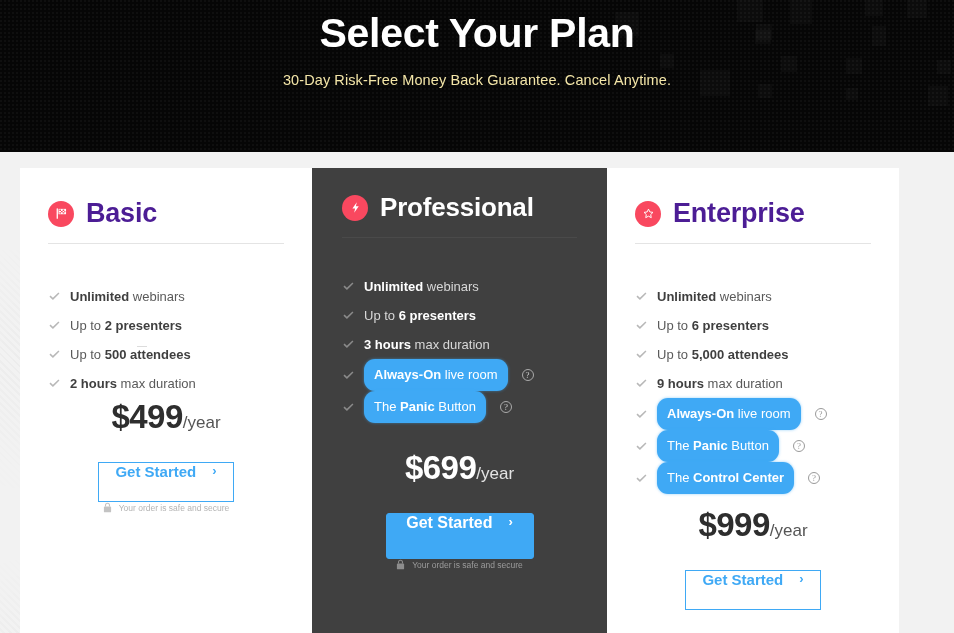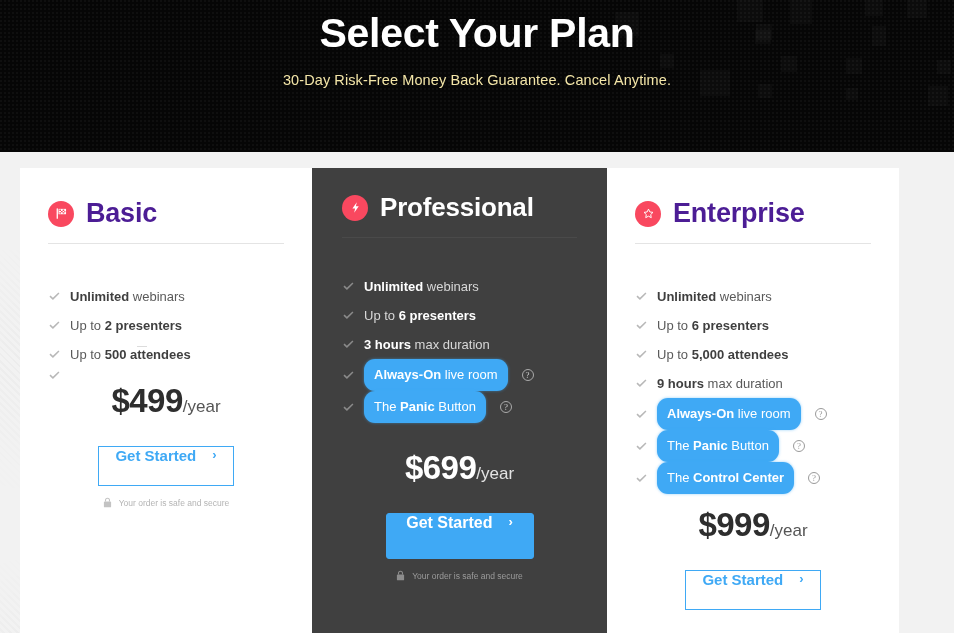--- a/index.html
+++ b/index.html
@@ -187,21 +187,20 @@
   .cta-pro {
     width: 148px; height: 46px;
     background: #3fa9f5; border-color: #3fa9f5; color: #ffffff;
     border-radius: 3px;
     font-size: 16px;
   }
   .cta .chev { font-size: 13px; font-weight: bold; }
 
   .secure {
     display: flex; align-items: center; justify-content: center; gap: 7px;
-    margin-top: 11px;
     font-size: 8.5px; color: #b4b4b4;
   }
   .card-pro .secure { color: #9b9b9b; }
   .lock { width: 9px; height: 11px; flex: none; }
 </style>
 </head>
 <body>
 
 <div class="page">
 
@@ -263,20 +262,21 @@
           <li class="feature">
             <svg class="check" viewBox="0 0 16 16" fill="currentColor">
               <path d="M6.1 12.4L1.8 8.3l1.3-1.4 2.9 2.7 6.8-6.6 1.3 1.4z"></path>
             </svg>
             <span><span>Up to </span><b>500 attendees</b></span>
           </li>
           <li class="feature">
             <svg class="check" viewBox="0 0 16 16" fill="currentColor">
               <path d="M6.1 12.4L1.8 8.3l1.3-1.4 2.9 2.7 6.8-6.6 1.3 1.4z"></path>
             </svg>
+            <span><b>2 hours</b><span> max duration</span></span>
           </li>
         </ul>
       <div class="price-wrap price-basic">
         <span class="price">$499</span><span class="price"><span class="per">/year</span></span>
       </div>
       <div class="cta-wrap">
         <button class="cta">
           <span>Get Started</span>
           <span class="chev">›</span>
         </button>

